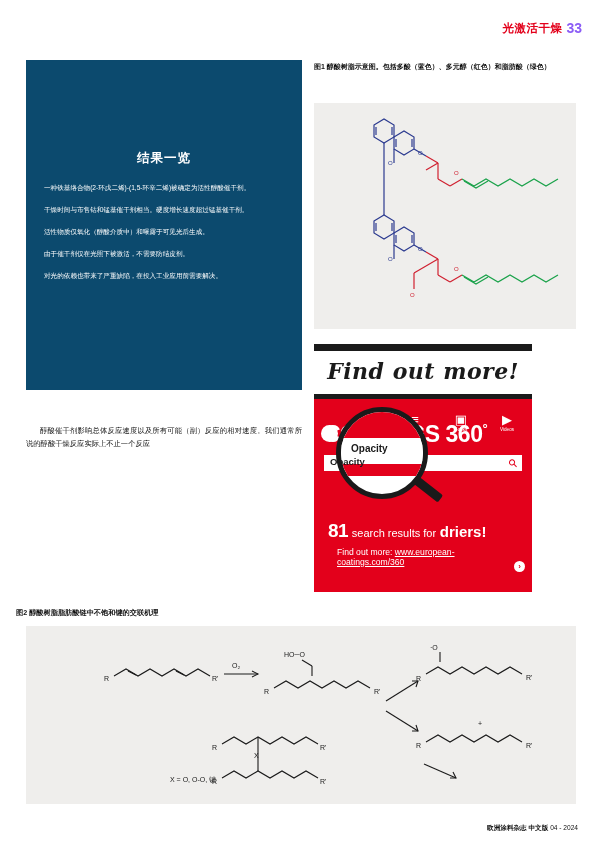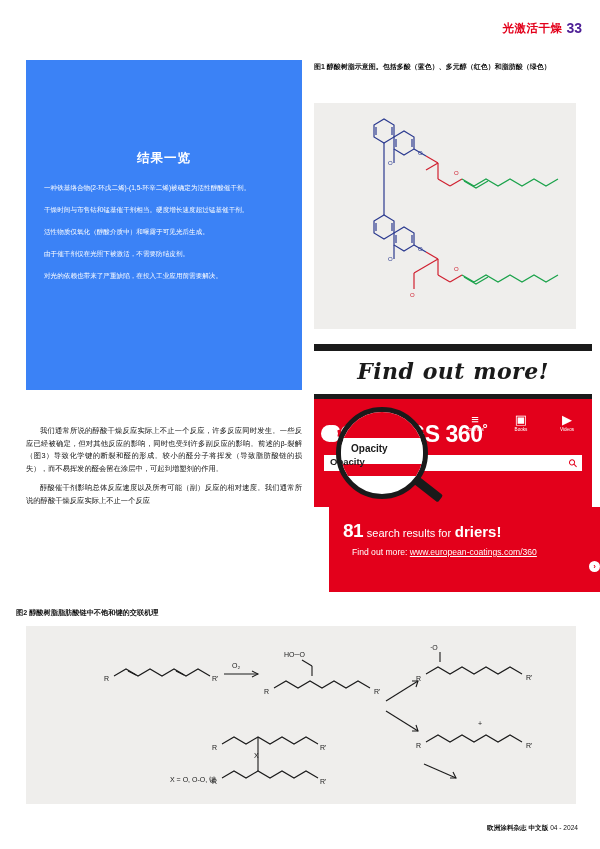--- a/index.html
+++ b/index.html
@@ -30,33 +30,33 @@
     align-items: center;
     gap: 4px;
   }
   .header-title {
     color: #e3001b;
     font-size: 11.5px;
     font-weight: bold;
     letter-spacing: 0.5px;
   }
   .header-page {
-    color: #4c1d95;
+    color: #8b5cf6;
     font-size: 14px;
     font-weight: bold;
   }
 
   
   .red-box {
     position: absolute;
     left: 26px;
     top: 60px;
     width: 276px;
     height: 330px;
-    background: #3b82f6;
+    background: #0c4a6e;
     color: #ffffff;
     box-sizing: border-box;
     padding: 0 18px;
   }
   .red-box-title {
     text-align: center;
     font-size: 12.5px;
     font-weight: bold;
     margin-top: 90px;
     margin-bottom: 16px;
@@ -108,21 +108,21 @@
     width: 262px;
     height: 226px;
     background: #efeeec;
   }
 
   
   .fom {
     position: absolute;
     left: 314px;
     top: 344px;
-    width: 278px;
+    width: 218px;
     height: 248px;
     background: #ffffff;
   }
   .fom-topbar {
     position: absolute;
     left: 0; top: 0;
     width: 100%;
     height: 7px;
     background: #1a1a1a;
   }
@@ -267,21 +267,21 @@
     width: 34px;
     height: 9px;
     background: #1a1a1a;
     transform: rotate(38deg);
     border-radius: 2px;
     z-index: 4;
   }
 
   .fom-results {
     position: absolute;
-    left: 15px; top: 163px;
+    left: 0; top: 163px;
     width: 100%;
     height: 85px;
     background: #e3001b;
     color: #ffffff;
     box-sizing: border-box;
     padding: 14px 14px 0 14px;
   }
   .res-line {
     font-size: 13px;
     line-height: 1.1;
@@ -359,21 +359,20 @@
     <ul>
       <li><span>一种铁基络合物(2-环戊二烯)-(1,5-环辛二烯)被确定为活性醇酸催干剂。</span></li>
       <li><span>干燥时间与市售钴和锰基催干剂相当。硬度增长速度超过锰基催干剂。</span></li>
       <li><span>活性物质仅氧化（醇酸介质中）和曝露于可见光后生成。</span></li>
       <li><span>由于催干剂仅在光照下被激活，不需要防结皮剂。</span></li>
       <li><span>对光的依赖也带来了严重缺陷，在投入工业应用前需要解决。</span></li>
     </ul>
   </div>
 
   <div class="body-col">
-    <p>我们通常所说的醇酸干燥反应实际上不止一个反应，许多反应同时发生。一些反应已经被确定，但对其他反应的影响，同时也受到许多副反应的影响。前述的β-裂解（图3）导致化学键的断裂和醛的形成。较小的醛分子将挥发（导致脂肪酸链的损失），而不易挥发的醛会留在涂层中，可起到增塑剂的作用。</p>
     <p>醇酸催干剂影响总体反应速度以及所有可能（副）反应的相对速度。我们通常所说的醇酸干燥反应实际上不止一个反应</p>
   </div>
 
   <div class="fig1-caption">图1 醇酸树脂示意图。包括多酸（蓝色）、多元醇（红色）和脂肪酸（绿色）</div>
   <div class="fig1-box">
     <svg width="262" height="226" viewBox="0 0 262 226">
       <g fill="none" stroke="#2b3a8f" stroke-width="1.2">
 
         <polygon points="60,22 70,16 80,22 80,34 70,40 60,34"></polygon>
         <polygon points="80,34 90,28 100,34 100,46 90,52 80,46"></polygon>

